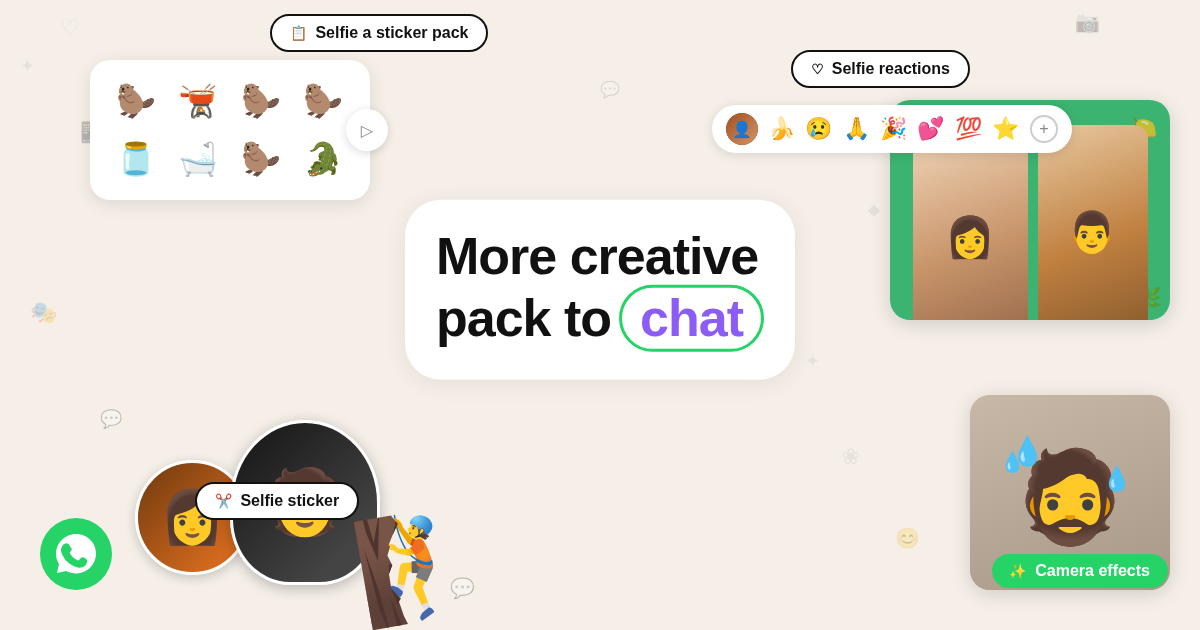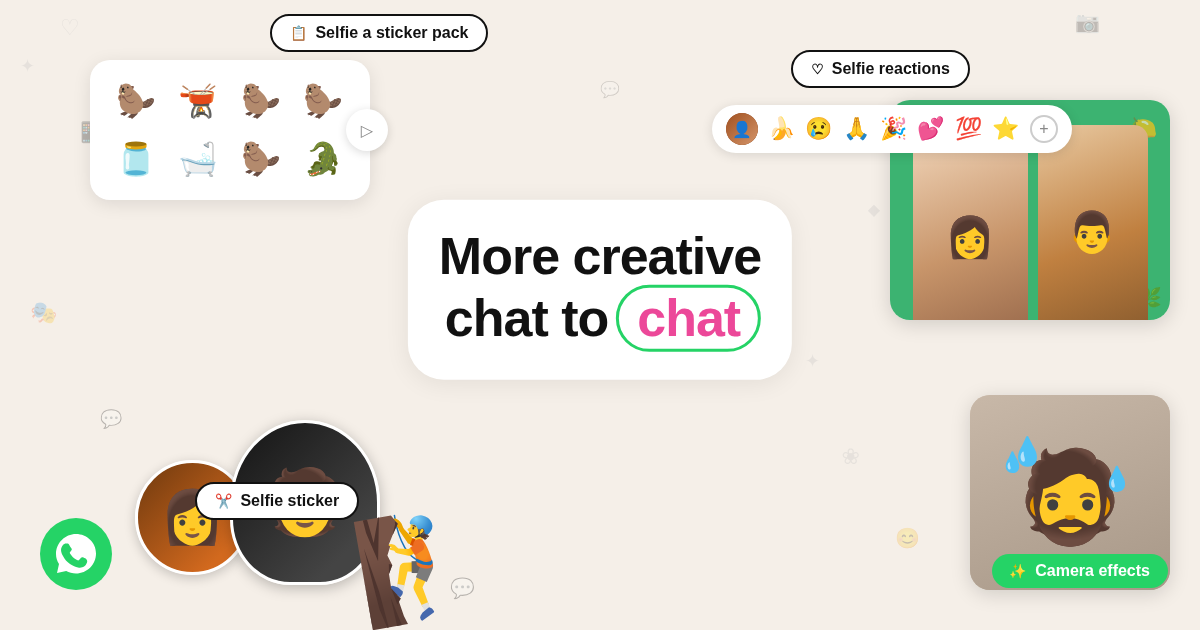--- a/index.html
+++ b/index.html
@@ -22,41 +22,41 @@
 
     
     .headline {
       position: absolute;
       left: 50%;
       top: 50%;
       transform: translate(-50%, -50%);
       background: white;
       border-radius: 36px;
       padding: 28px 31px;
-      text-align: right;
+      text-align: left;
       box-shadow: 0 4px 24px rgba(0,0,0,0.07);
       z-index: 10;
       min-width: 380px;
     }
     .headline .line1 {
       font-size: 52px;
       font-weight: 900;
       color: #111;
       line-height: 1.1;
       letter-spacing: -1px;
     }
     .headline .line2 {
       font-size: 52px;
       font-weight: 900;
       color: #111;
       line-height: 1.1;
       letter-spacing: -1px;
     }
     .headline .line2 .chat-word {
-      color: #ec4899;
+      color: #8b5cf6;
       display: inline-block;
       border: 3px solid #25d366;
       border-radius: 50px;
       padding: 2px 18px;
       margin-left: 8px;
     }
 
     
     .sticker-pack {
       position: absolute;
@@ -355,21 +355,21 @@
         <div style="width:110px;height:195px;border-radius:14px 14px 0 0;background:linear-gradient(160deg,#e8c8a0 0%,#c08040 60%,#906030 100%);display:flex;align-items:center;justify-content:center;font-size:40px;overflow:hidden;">
           <span style="margin-top:20px;">👨</span>
         </div>
       </div>
     </div>
   </div>
 
   <div class="headline" style="left:50%;top:46%;transform:translate(-50%,-50%);">
     <div class="line1">More creative</div>
     <div class="line2">
-      <span>chat to</span><span class="chat-word">chat</span>
+      <span>pack to</span><span class="chat-word">chat</span>
     </div>
   </div>
 
   <div style="position:absolute;bottom:55px;left:135px;width:115px;height:115px;border-radius:50%;overflow:hidden;border:3px solid white;box-shadow:0 3px 12px rgba(0,0,0,0.2);background:linear-gradient(135deg,#7B3F10 10%,#D2691E 80%);display:flex;align-items:center;justify-content:center;font-size:52px;z-index:9;">
     👩
   </div>
   <div style="position:absolute;bottom:45px;left:230px;width:150px;height:165px;border-radius:50% 50% 40% 40%;overflow:hidden;border:3px solid white;box-shadow:0 3px 14px rgba(0,0,0,0.25);background:linear-gradient(135deg,#1a1a1a 10%,#444 80%);display:flex;align-items:center;justify-content:center;font-size:64px;z-index:10;">
     🧑
   </div>
 

